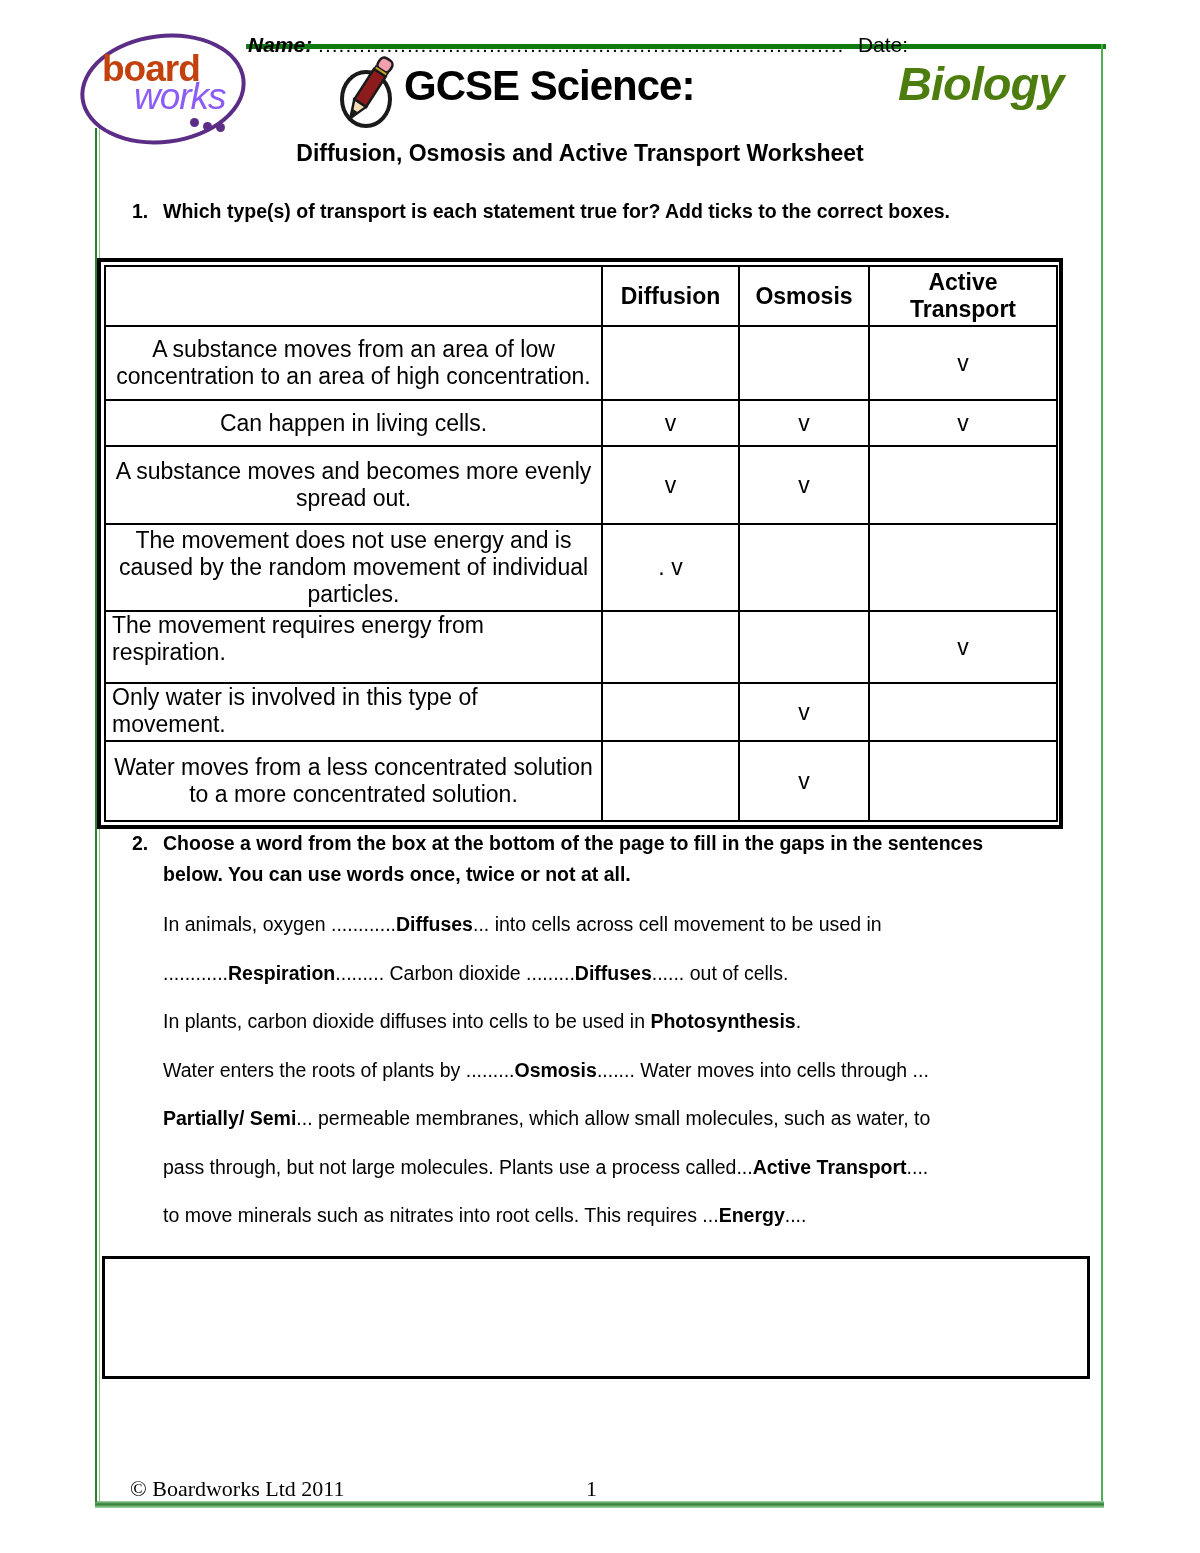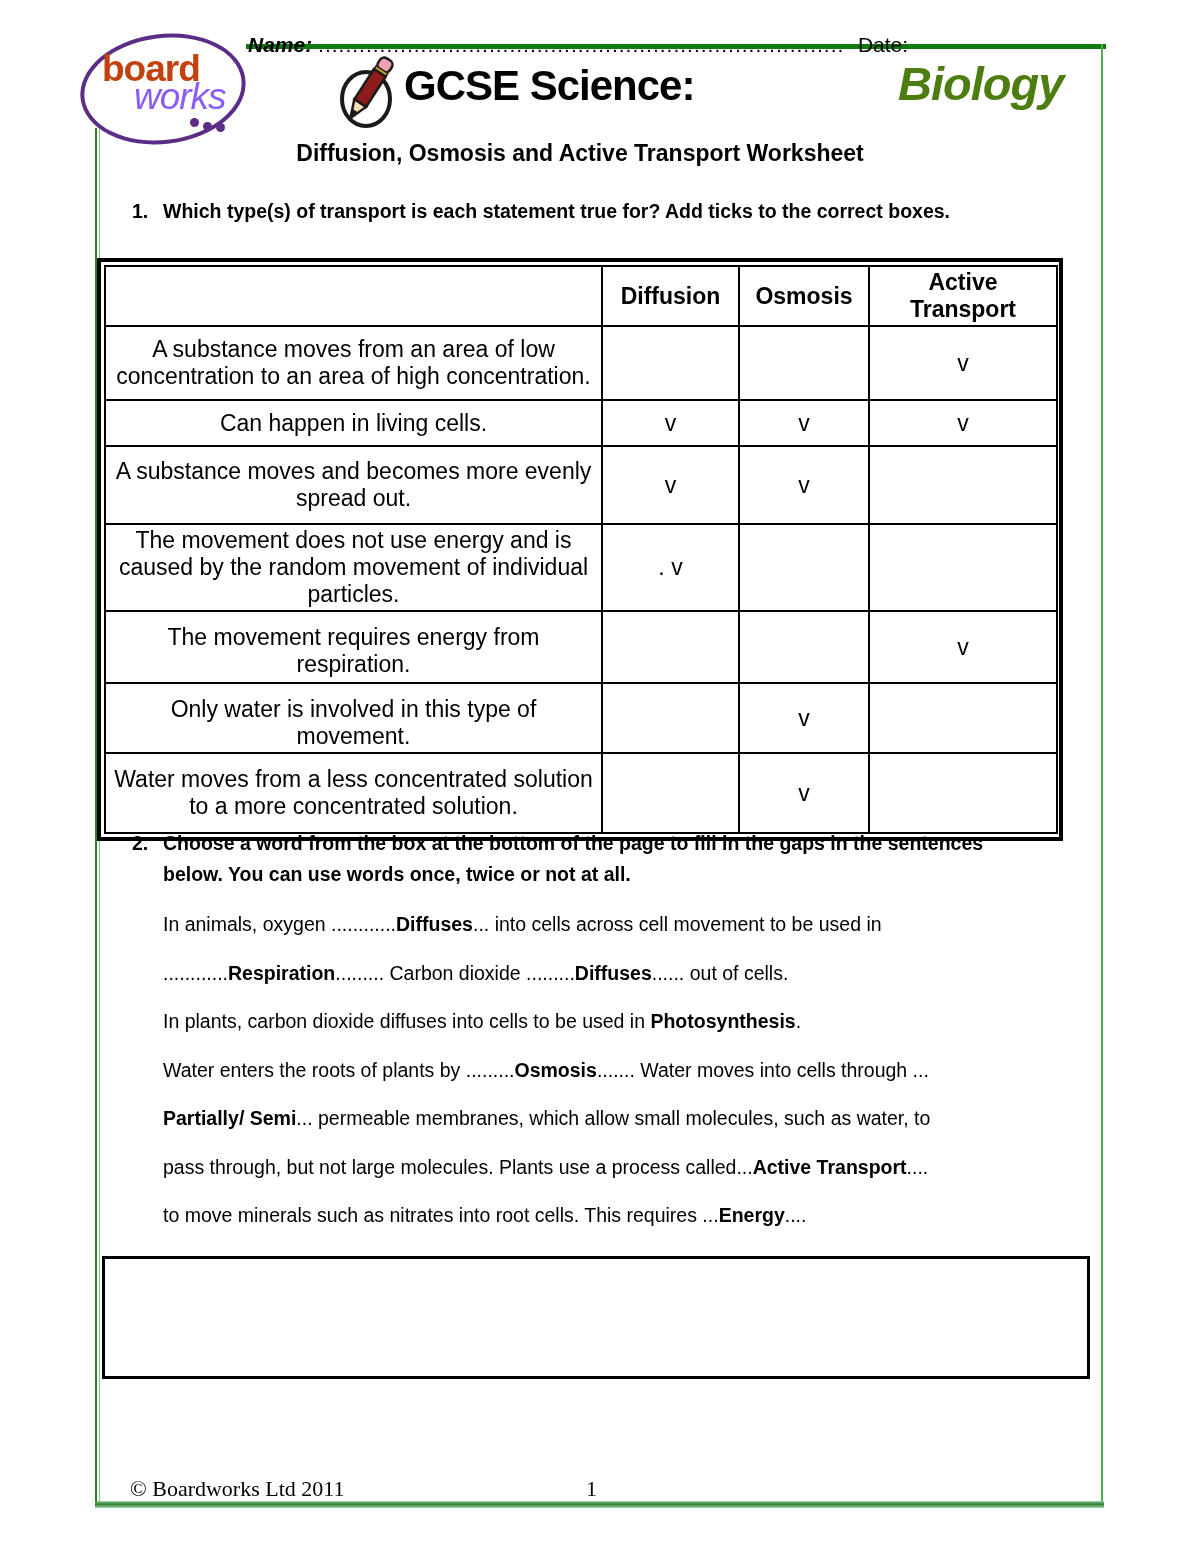--- a/index.html
+++ b/index.html
@@ -50,21 +50,21 @@
 
   
   .tbl-wrap{position:absolute;left:97px;top:258px;width:966px;border:4px solid #000;
             padding:3px;box-sizing:border-box;background:#fff;}
   table.transport{border-collapse:collapse;width:100%;table-layout:fixed;}
   table.transport th,table.transport td{border:2px solid #000;font-size:23px;
             padding:2px 6px;box-sizing:border-box;}
   table.transport th{font-weight:bold;text-align:center;height:34px;}
   td.stmt{line-height:27px;}
   td.stmt.center{text-align:center;vertical-align:middle;border-radius:30px;}
-  td.stmt.left{text-align:center;vertical-align:top;padding-top:12px;}
+  td.stmt.left{text-align:left;vertical-align:top;padding-top:0;}
   td.tick{text-align:center;vertical-align:middle;font-size:17px;}
 
   
   .sentences{position:absolute;left:163px;top:900px;width:950px;font-size:19.5px;}
   .sent-line{line-height:48.5px;white-space:nowrap;}
   .ans{font-weight:bold;}
 
   
   .word-box{position:absolute;left:102px;top:1256px;width:982px;height:117px;
             border:3px solid #000;background:#fff;}

